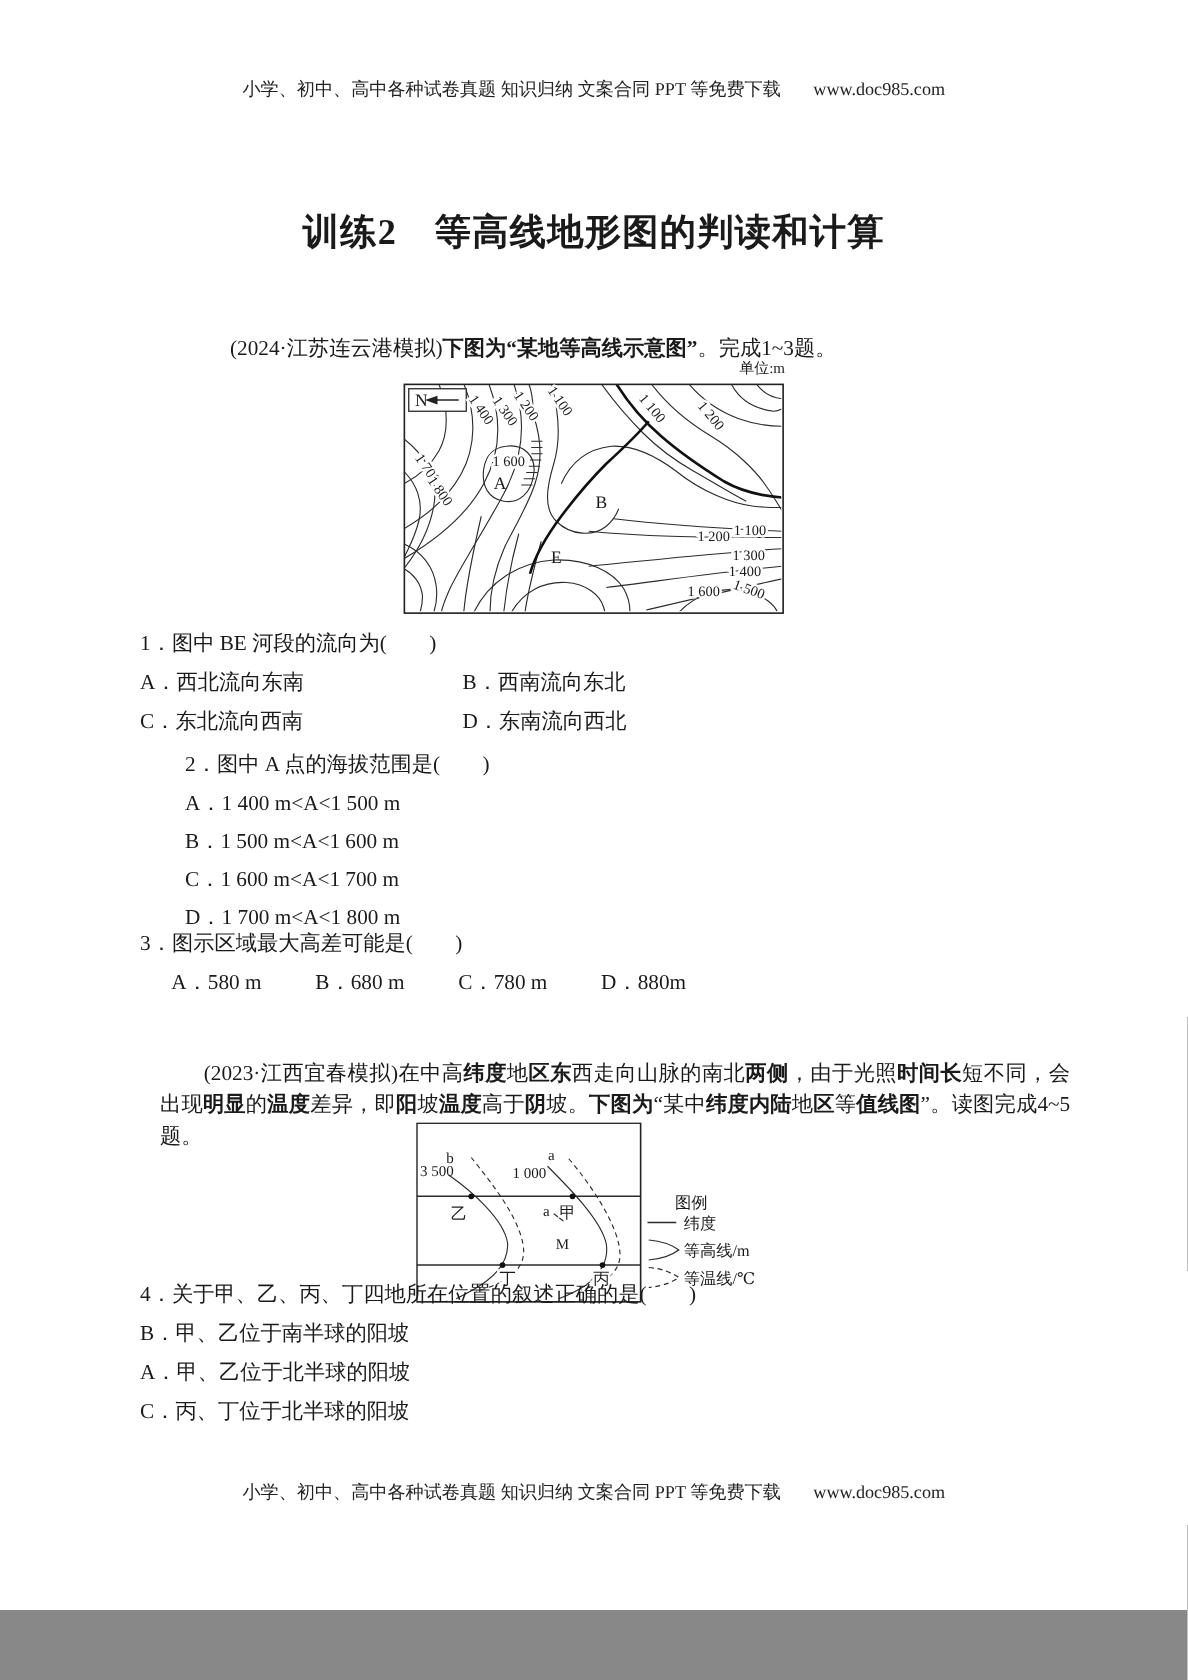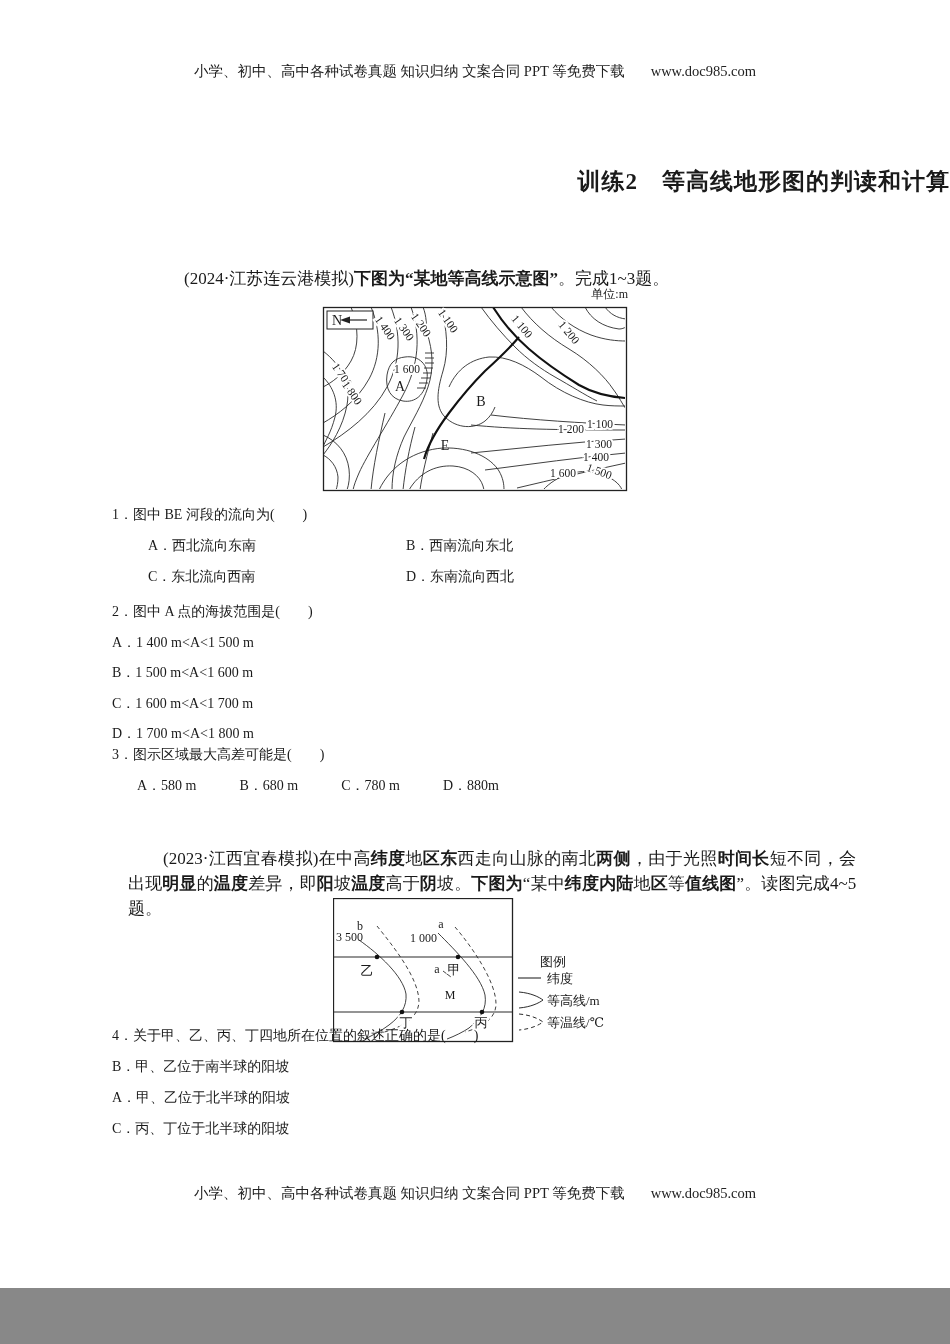--- a/index.html
+++ b/index.html
@@ -1,27 +1,27 @@
 <!DOCTYPE html>
 <html><head>
 <meta charset="utf-8">
 <style>
   html,body{margin:0;padding:0;background:#888;}
   .page{position:relative;width:950px;height:1288px;margin:0 auto;background:#ffffff;
         font-family:"Liberation Serif","DejaVu Serif",serif;color:#1a1a1a;overflow:hidden;}
   .runhead{position:absolute;left:0;width:100%;text-align:center;font-size:14.5px;color:#222;white-space:nowrap;}
   .runhead .url{margin-left:26px;}
-  .doc-title{position:absolute;top:166px;left:0;width:100%;text-align:right;font-size:23px;font-weight:bold;letter-spacing:1px;}
+  .doc-title{position:absolute;top:166px;left:0;width:100%;text-align:center;font-size:29px;font-weight:bold;letter-spacing:1px;}
   .para{position:absolute;margin:16px;font-size:17px;line-height:30px;text-align:justify;}
   .para span.b{font-weight:bold;}
   .intro{left:112px;top:248px;width:732px;text-indent:56px;}
   .p2{left:112px;top:830px;width:728px;text-indent:35px;line-height:25px;}
-  .qblock{position:absolute;left:112px;font-size:14px;line-height:31px;white-space:nowrap;}
-  .q2block{line-height:30.5px;}
-  .optcol{display:inline-block;width:258px;margin-left:36px;}
+  .qblock{position:absolute;left:112px;font-size:17px;line-height:31px;white-space:nowrap;}
+  .q2block{line-height:30.5px;margin-left:36px;}
+  .optcol{display:inline-block;width:258px;}
   .inlineopts{padding-left:25px;}
   .inlineopts span{margin-right:43px;}
   .fig{position:absolute;}
   
   svg text{font-family:"Liberation Serif","DejaVu Serif",serif;fill:#1a1a1a;}
   .box{fill:none;stroke:#222;stroke-width:1.3;}
   .cl path, .cl line{fill:none;stroke:#2b2b2b;stroke-width:0.9;}
   .river{fill:none;stroke:#111;stroke-width:2.1;}
   .fl{font-size:11.5px;}
   .fl2{font-size:12px;}

